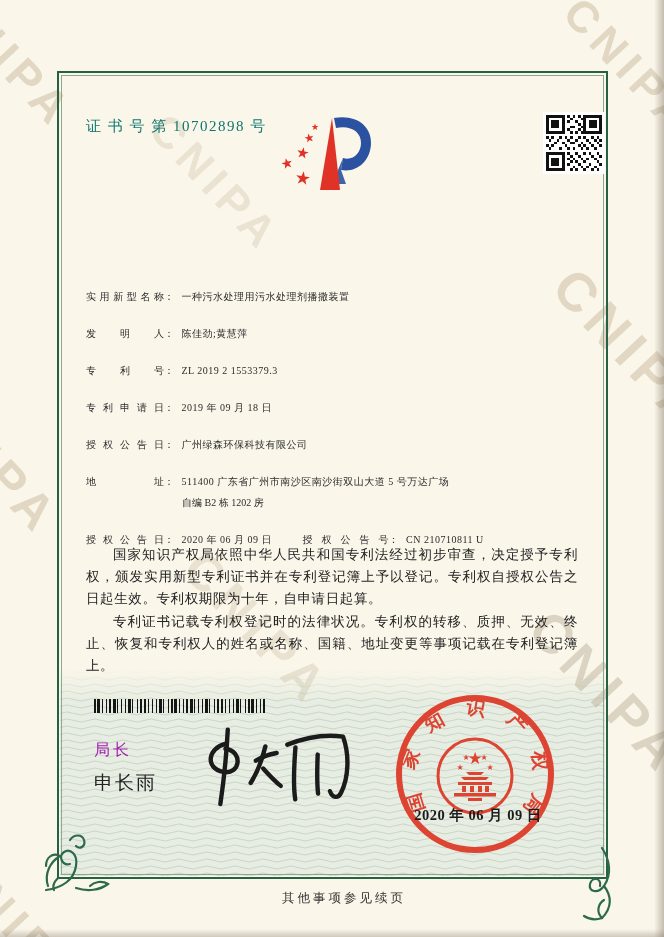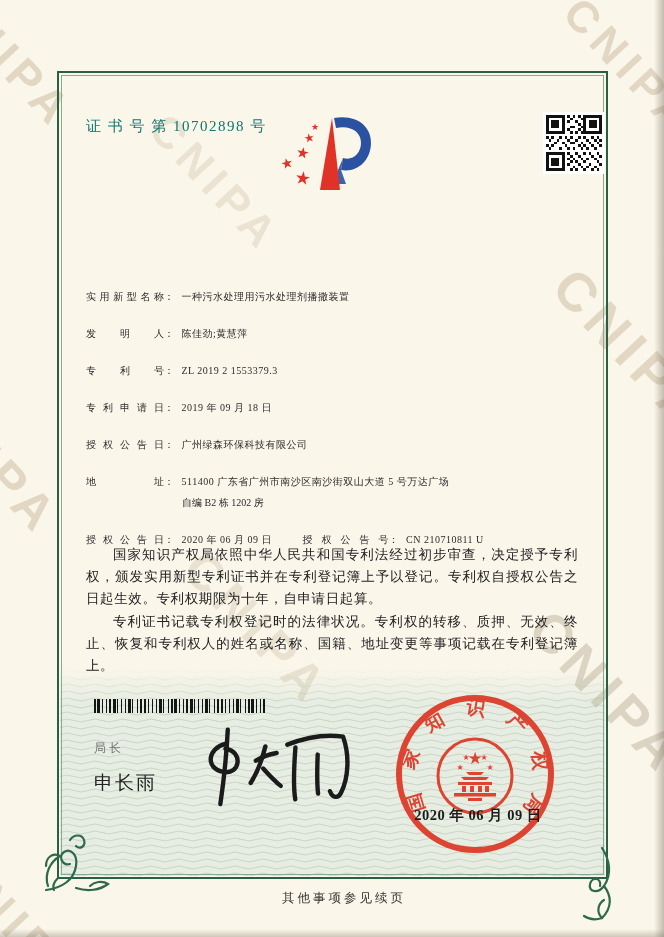--- a/index.html
+++ b/index.html
@@ -109,21 +109,21 @@
   .barcode {
     position:absolute; left:94px; top:699px; width:172px; height:14px; z-index:2;
     background:
       repeating-linear-gradient(90deg,
         #151515 0 1.6px, transparent 1.6px 3.4px,
         #151515 3.4px 6.2px, transparent 6.2px 7.6px,
         #151515 7.6px 8.6px, transparent 8.6px 12px,
         #151515 12px 13px, transparent 13px 15.4px);
   }
   .signer-title { position:absolute; left:94px; top:740px; z-index:2;
-    font-size:12px; color:#737373; letter-spacing:3px; }
+    font-size:16px; color:#a21caf; letter-spacing:3px; }
   .signer-name  { position:absolute; left:94px; top:770px; z-index:2;
     font-size:19px; color:#222; letter-spacing:2px; }
   .signature { position:absolute; left:192px; top:718px; width:170px; height:92px; z-index:3; }
   .signature svg { display:block; width:100%; height:100%; transform:rotate(-2deg); }
 
   .seal { position:absolute; left:391px; top:690px; width:168px; height:168px; z-index:3; opacity:.94; }
   .seal svg { display:block; width:100%; height:100%; }
   .seal-date {
     position:absolute; left:398px; top:806px; width:160px; z-index:4;
     text-align:center; font-size:14.5px; font-weight:700; color:#1c1c1c;

